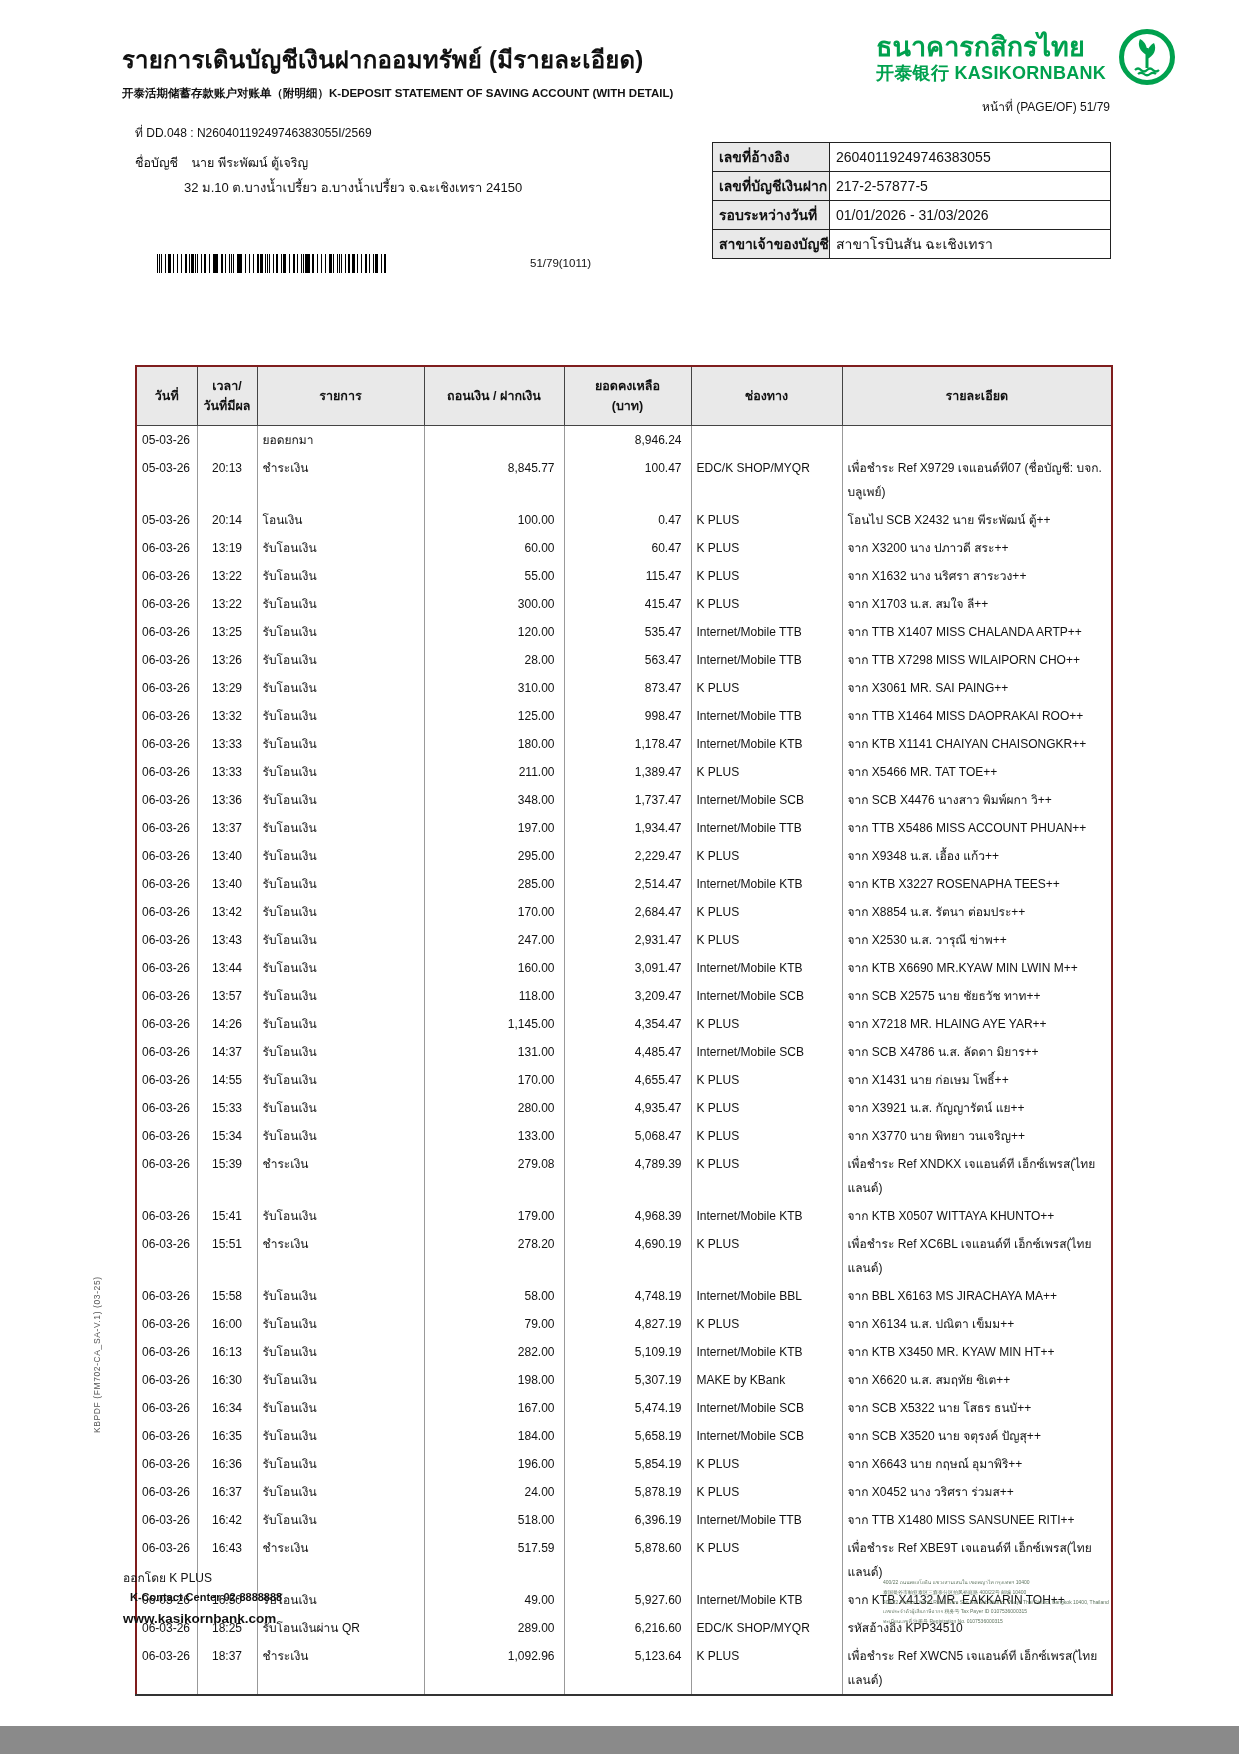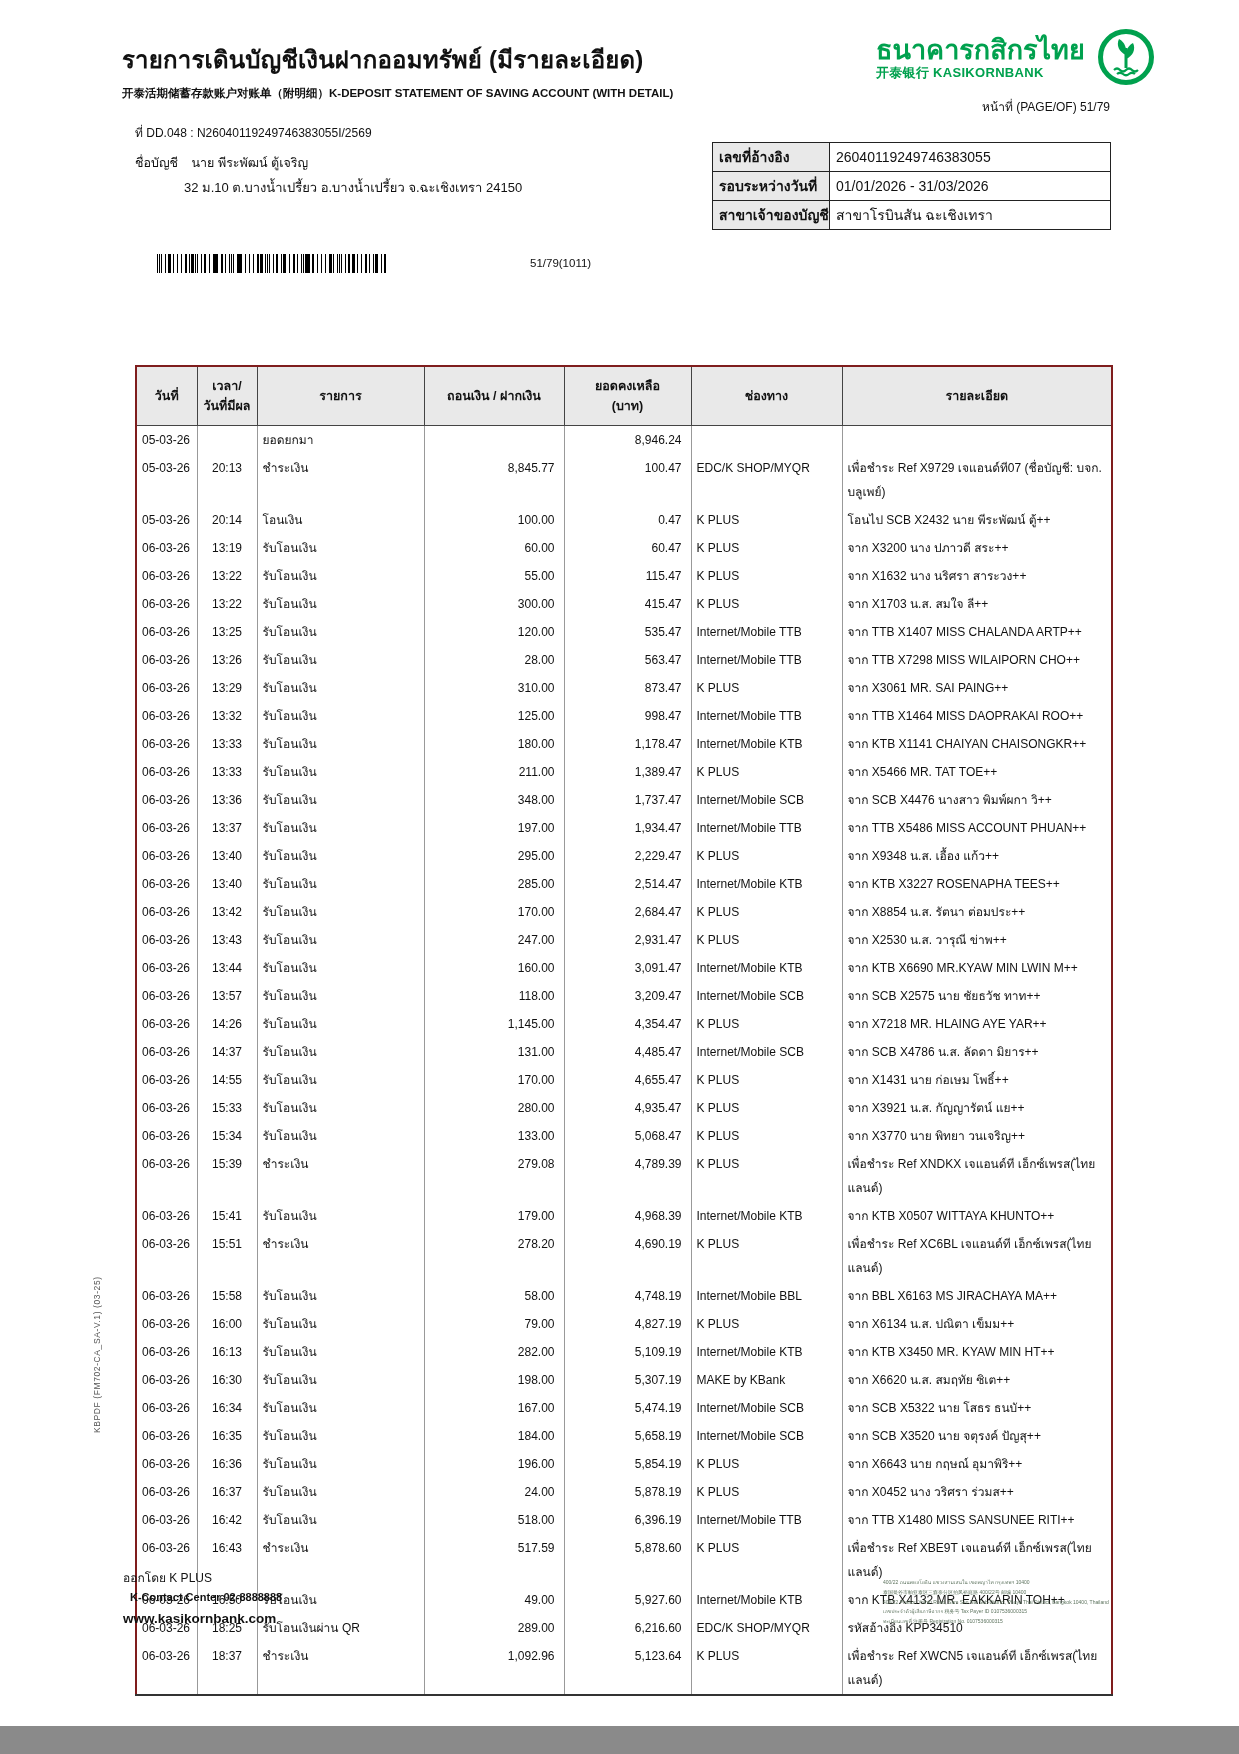--- a/index.html
+++ b/index.html
@@ -9,21 +9,21 @@
     background:#ffffff; font-family:"Liberation Sans", sans-serif; color:#111;
     overflow:hidden;
   }
   
   .title-block{ position:absolute; left:122px; top:40px; }
   .title-block h1{ margin:0 0 7px 0; font-size:24px; font-weight:bold; letter-spacing:0.2px; }
   .title-block .subtitle{ font-size:11.5px; font-weight:bold; }
   .brand{ position:absolute; left:876px; top:28px; display:flex; align-items:center; gap:12px; }
   .brand-text{ text-align:left; }
   .brand-th{ color:var(--green); font-size:27px; font-weight:bold; line-height:1.05; }
-  .brand-sub{ color:var(--green); font-size:13px; font-weight:bold; margin-top:0; letter-spacing:0.3px; }
+  .brand-sub{ color:var(--green); font-size:18px; font-weight:bold; margin-top:0; letter-spacing:0.3px; }
   .page-of{ position:absolute; right:129px; top:97px; font-size:12px; }
   .doc-no{ position:absolute; left:135px; top:123px; font-size:12px; }
   .account-line{ position:absolute; left:135px; top:153px; font-size:12.5px; }
   .account-line .lbl{ margin-right:10px; }
   .account-address{ position:absolute; left:184px; top:177px; font-size:13px; }
   
   .info-box{ position:absolute; left:712px; top:142px; width:399px; border-collapse:collapse; font-size:14px; table-layout:fixed; }
   .info-box td{ border:1px solid #222; padding:3px 6px; height:21px; overflow:hidden; white-space:nowrap; }
   .info-box td.lbl{ width:104px; background:#e9e9e9; font-weight:bold; }
   
@@ -100,20 +100,24 @@
   </div>
   <div class="account-address">32 ม.10 ต.บางน้ำเปรี้ยว อ.บางน้ำเปรี้ยว จ.ฉะเชิงเทรา 24150</div>
 
   <table class="info-box">
     <tbody>
   <tr>
     <td class="lbl">เลขที่อ้างอิง</td>
     <td>26040119249746383055</td>
   </tr>
 
+  <tr>
+    <td class="lbl">เลขที่บัญชีเงินฝาก</td>
+    <td>217-2-57877-5</td>
+  </tr>
 
   <tr>
     <td class="lbl">รอบระหว่างวันที่</td>
     <td>01/01/2026 - 31/03/2026</td>
   </tr>
 
   <tr>
     <td class="lbl">สาขาเจ้าของบัญชี</td>
     <td>สาขาโรบินสัน ฉะเชิงเทรา</td>
   </tr>

